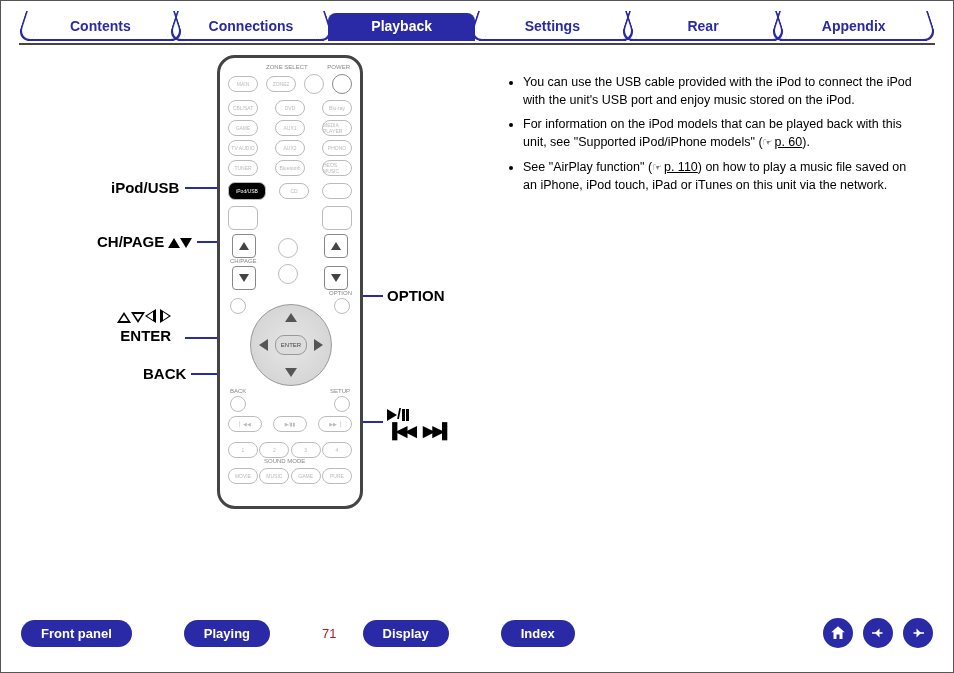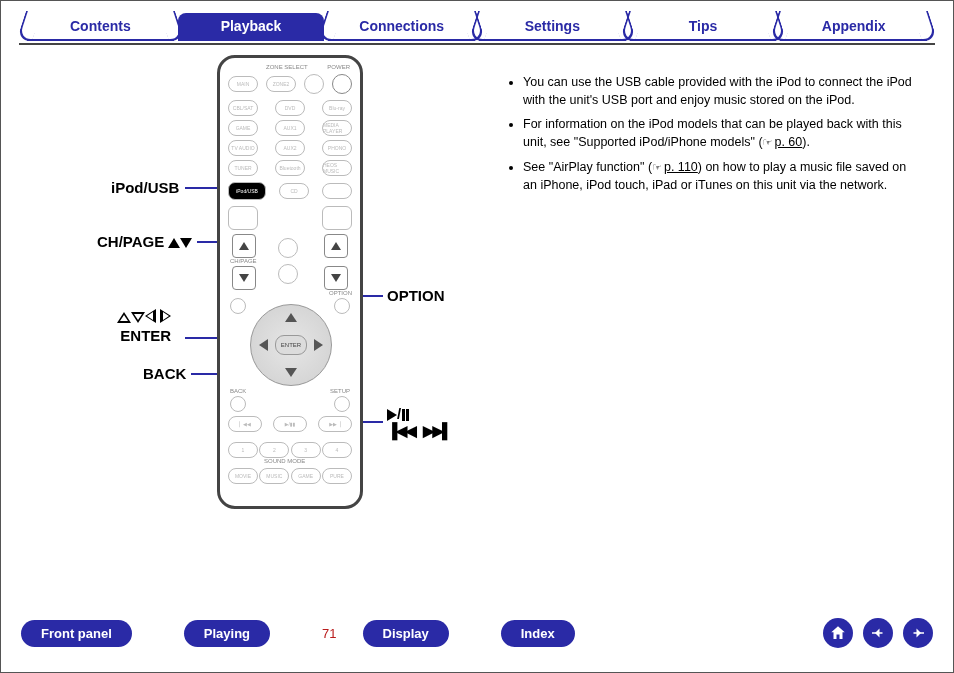--- a/index.html
+++ b/index.html
@@ -64,24 +64,24 @@
   .pill-hl{fill:#000;background:#000;color:#fff;border-radius:7px;padding:1px 4px;font-size:5px}
   .bar{display:inline-block;width:3px;height:12px;background:#000;margin-left:1px;vertical-align:middle}
 </style>
 </head>
 <body>
 
 <div class="page">
 
   <div class="tabs">
     <div class="tab">Contents</div>
+    <div class="tab">Connections</div>
     <div class="tab active">Playback</div>
-    <div class="tab">Connections</div>
     <div class="tab">Settings</div>
-    <div class="tab">Tips</div>
+    <div class="tab">Rear</div>
     <div class="tab">Appendix</div>
   </div>
 
   <hr class="rule">
 
   <div class="body">
 
     <div class="diagram">
 
       <div class="lbl" style="left:92px;top:124px">iPod/USB</div>

